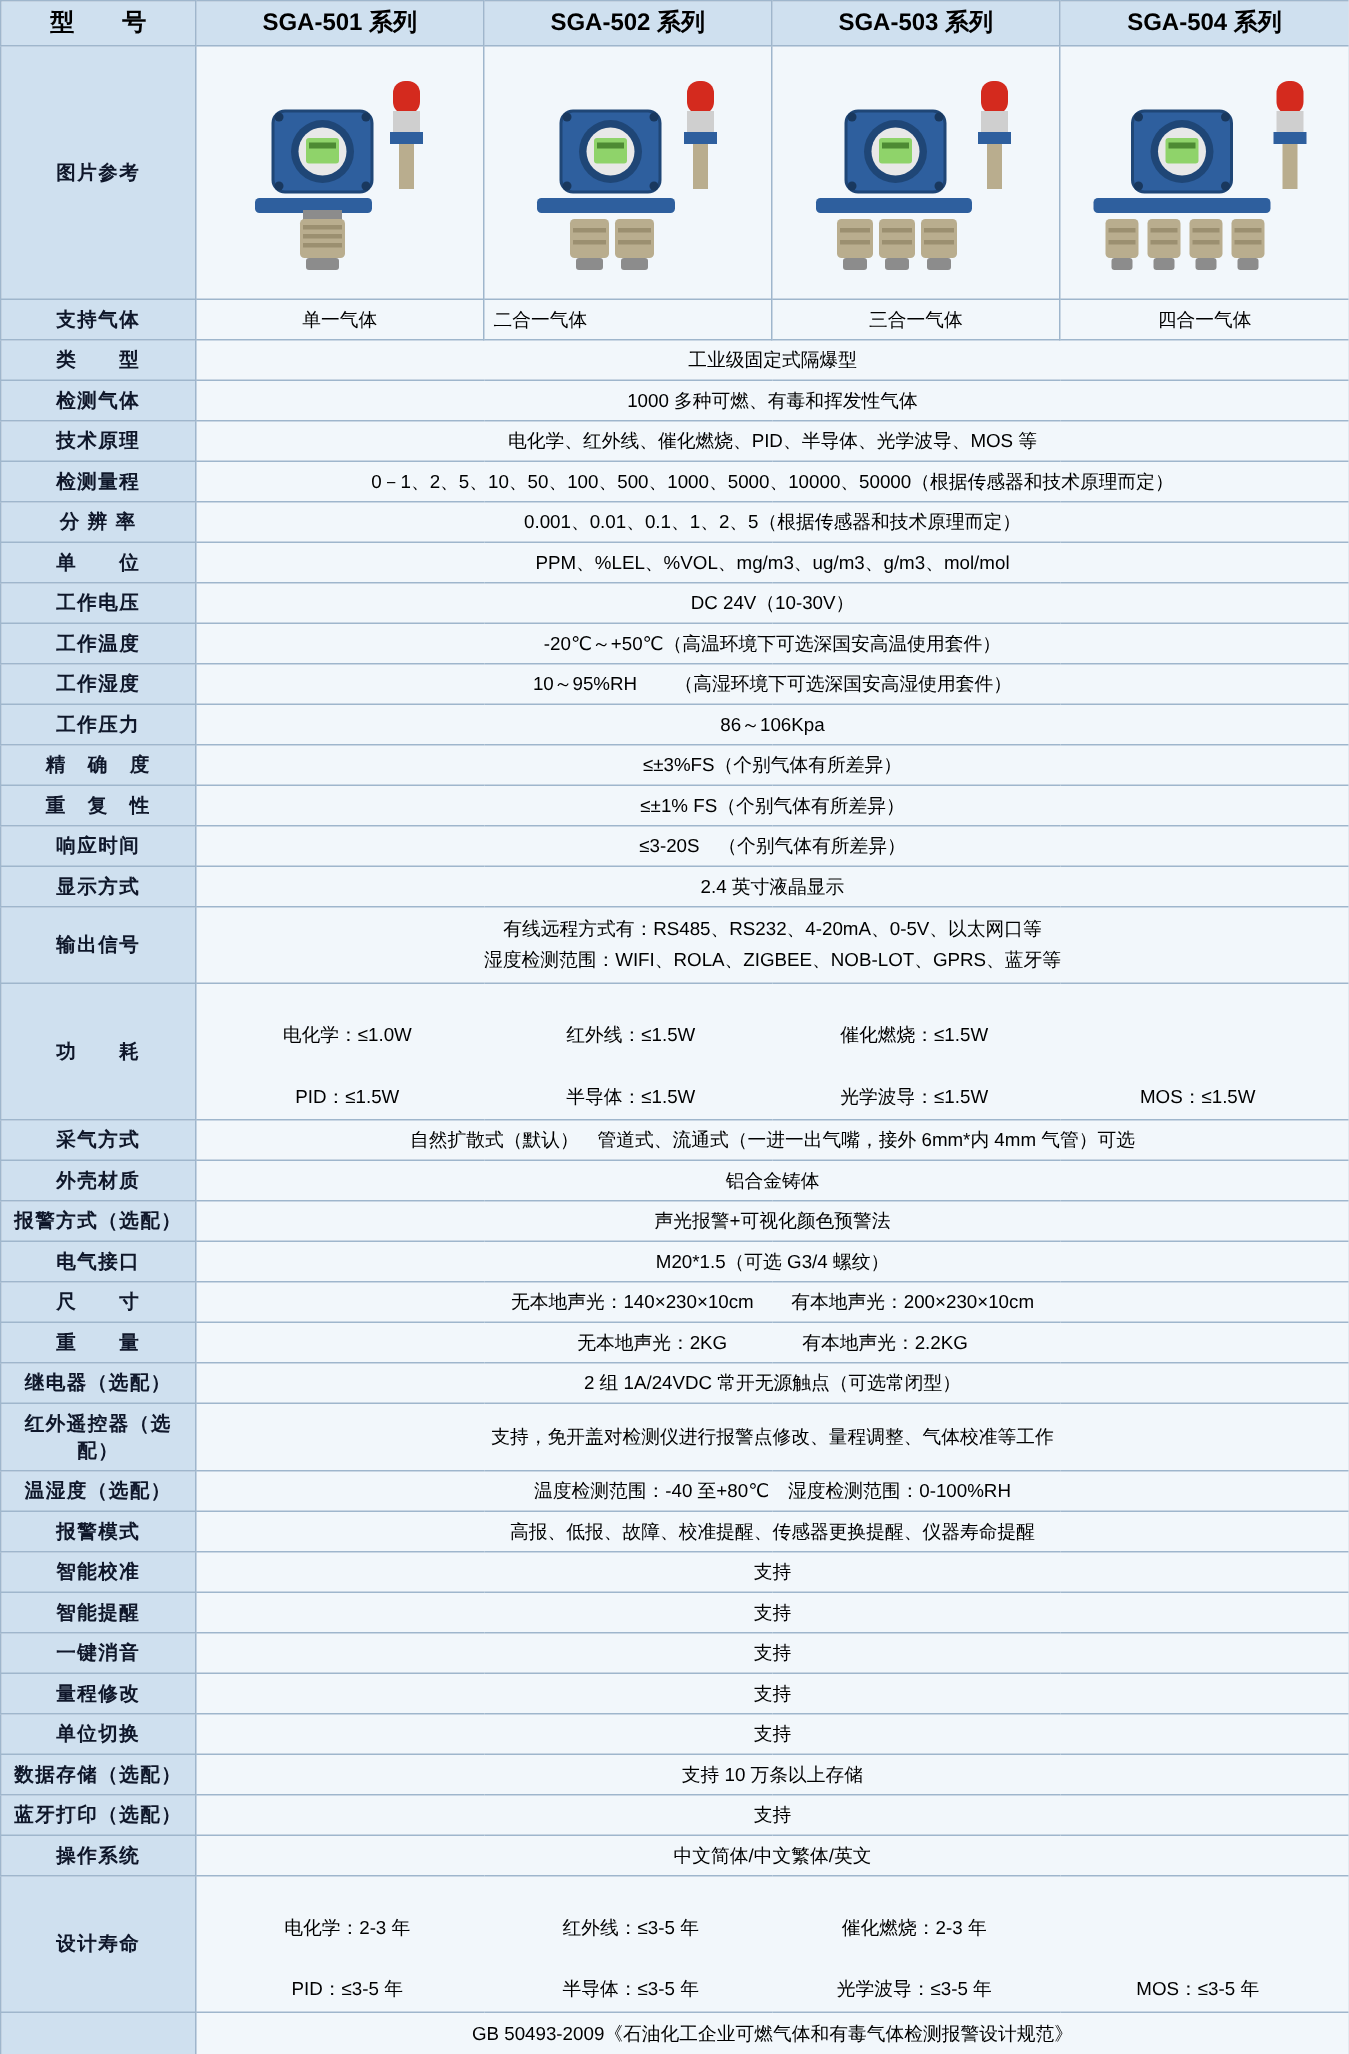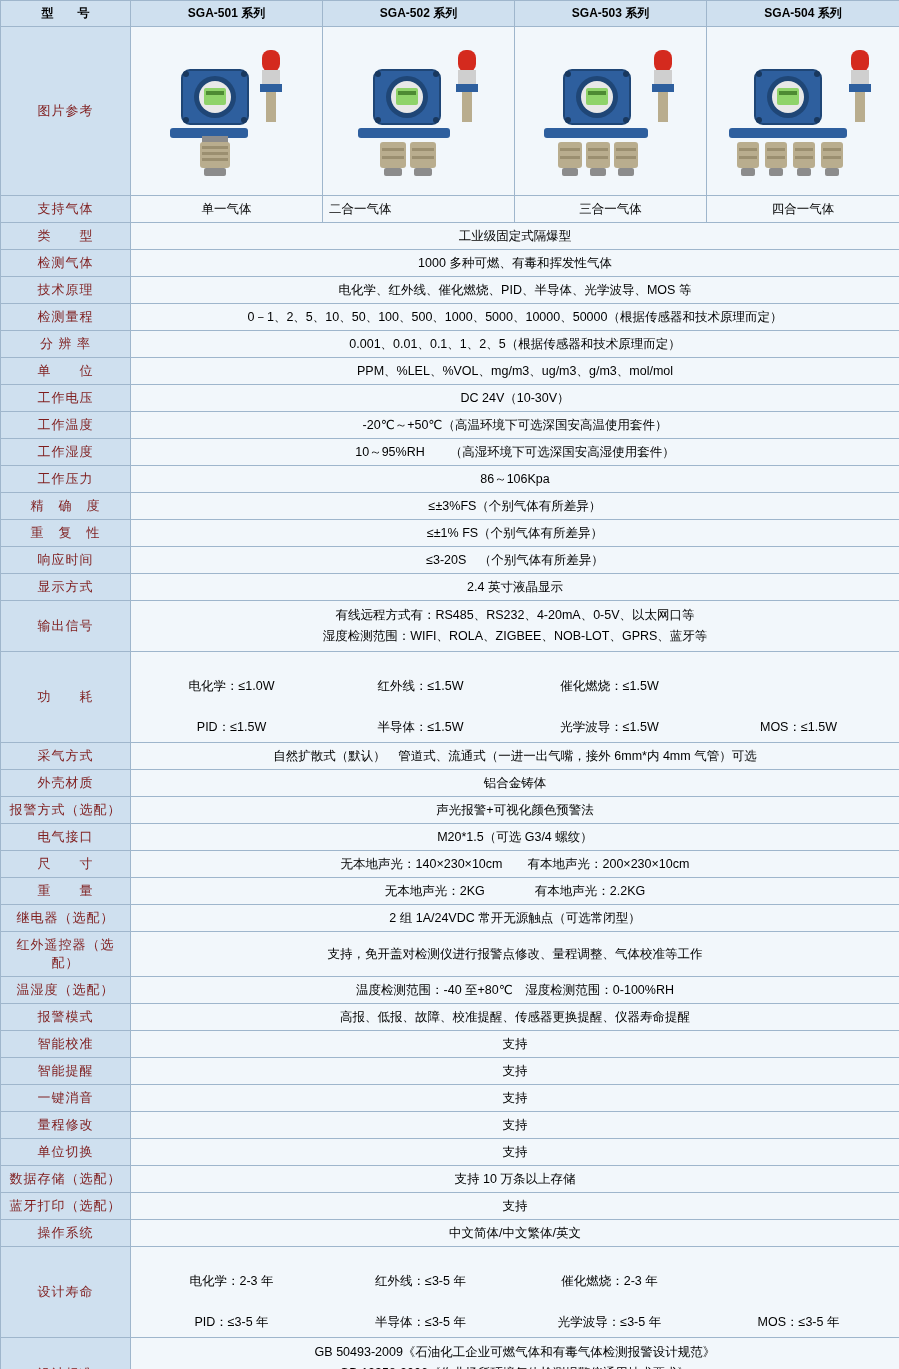--- a/index.html
+++ b/index.html
@@ -1,21 +1,21 @@
 <!DOCTYPE html>
 <html><head>
 <meta charset="utf-8">
 <style>
   html,body{margin:0;padding:0;background:#fff;}
   body{width:899px;font-family:"Liberation Sans","DejaVu Sans",sans-serif;font-size:12.5px;color:#000;}
   table.spec{border-collapse:collapse;width:899px;table-layout:fixed;}
   table.spec td{border:1px solid #9fb6cc;vertical-align:middle;padding:4px 6px;}
-  td.label{background:#cfe0ef;text-align:center;font-weight:normal;font-size:13px;color:#7f1d1d;width:130px;letter-spacing:1px;}
+  td.label{background:#cfe0ef;text-align:center;font-weight:bold;font-size:13px;color:#0f172a;width:130px;letter-spacing:1px;}
   td.val{background:#f2f7fb;text-align:center;padding-left:10px;}
-  td.hdr{background:#cfe0ef;text-align:center;font-weight:bold;font-size:12px;margin-top:12px;}
+  td.hdr{background:#cfe0ef;text-align:center;font-weight:bold;font-size:16px;margin-top:12px;}
   .row-h{height:22px;}
   .multi div{line-height:21px;}
   .imgcell{background:#f2f7fb;text-align:center;padding:4px 0;height:160px;}
   .devwrap{display:flex;justify-content:center;align-items:flex-end;height:150px;}
   .pw{display:flex;flex-wrap:wrap;margin-top:20px;}
   .pw span{width:25%;white-space:nowrap;}
 </style>
 </head>
 <body>
 

